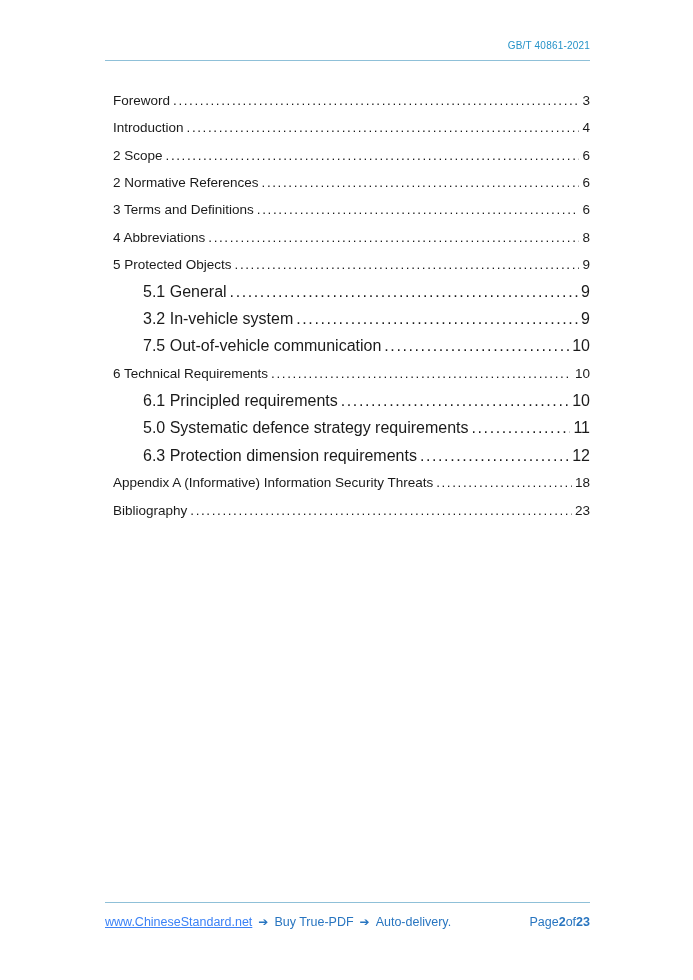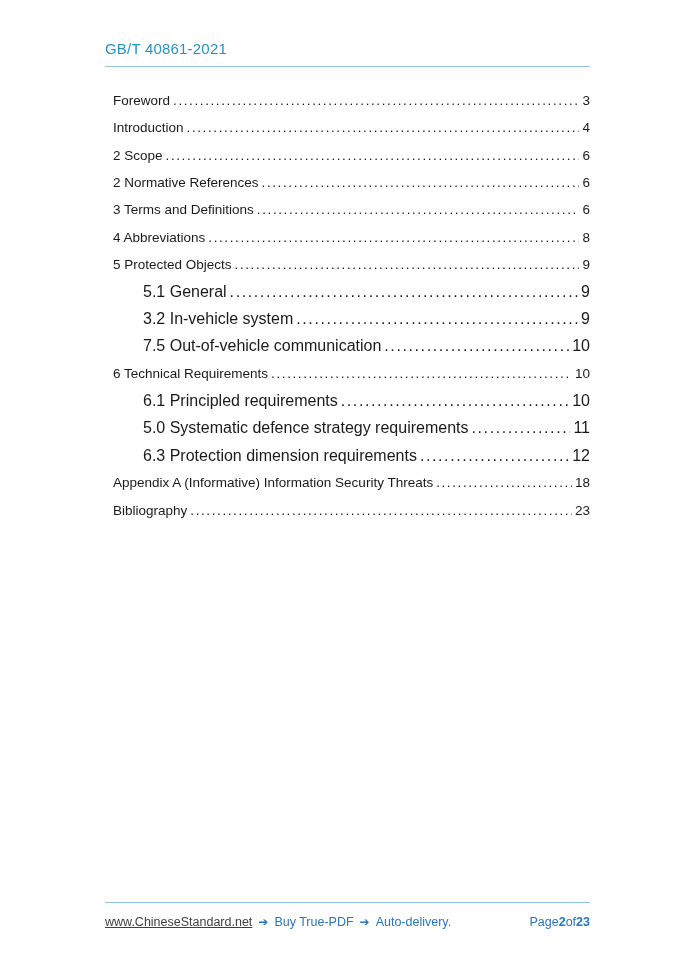--- a/index.html
+++ b/index.html
@@ -19,22 +19,22 @@
 
   
   .header {
     position: absolute;
     top: 0;
     left: 105px;
     right: 103px;
   }
   .doc-code {
     padding-top: 40px;
-    text-align: left;
-    font-size: 15px;
+    text-align: right;
+    font-size: 10px;
     color: #2693c8;
     letter-spacing: 0.2px;
   }
   .rule {
     border: none;
     border-top: 1px solid #8fc0d8;
     height: 0;
   }
   .header .rule { margin-top: 9px; }
 
@@ -79,21 +79,21 @@
   .footer-row {
     margin-top: 12px;
     display: flex;
     justify-content: space-between;
     align-items: baseline;
     font-size: 12.5px;
     color: #2875c0;
   }
   .footer-left { display: flex; gap: 6px; align-items: baseline; white-space: nowrap; }
   .website-link {
-    color: #404040;
+    color: #3b82f6;
     text-decoration: underline;
     cursor: pointer;
   }
   .arrow { font-size: 12px; }
   .footer-right { display: flex; white-space: nowrap; }
   .footer-right .num { font-weight: bold; }
 </style>
 </head>
 <body>
 

